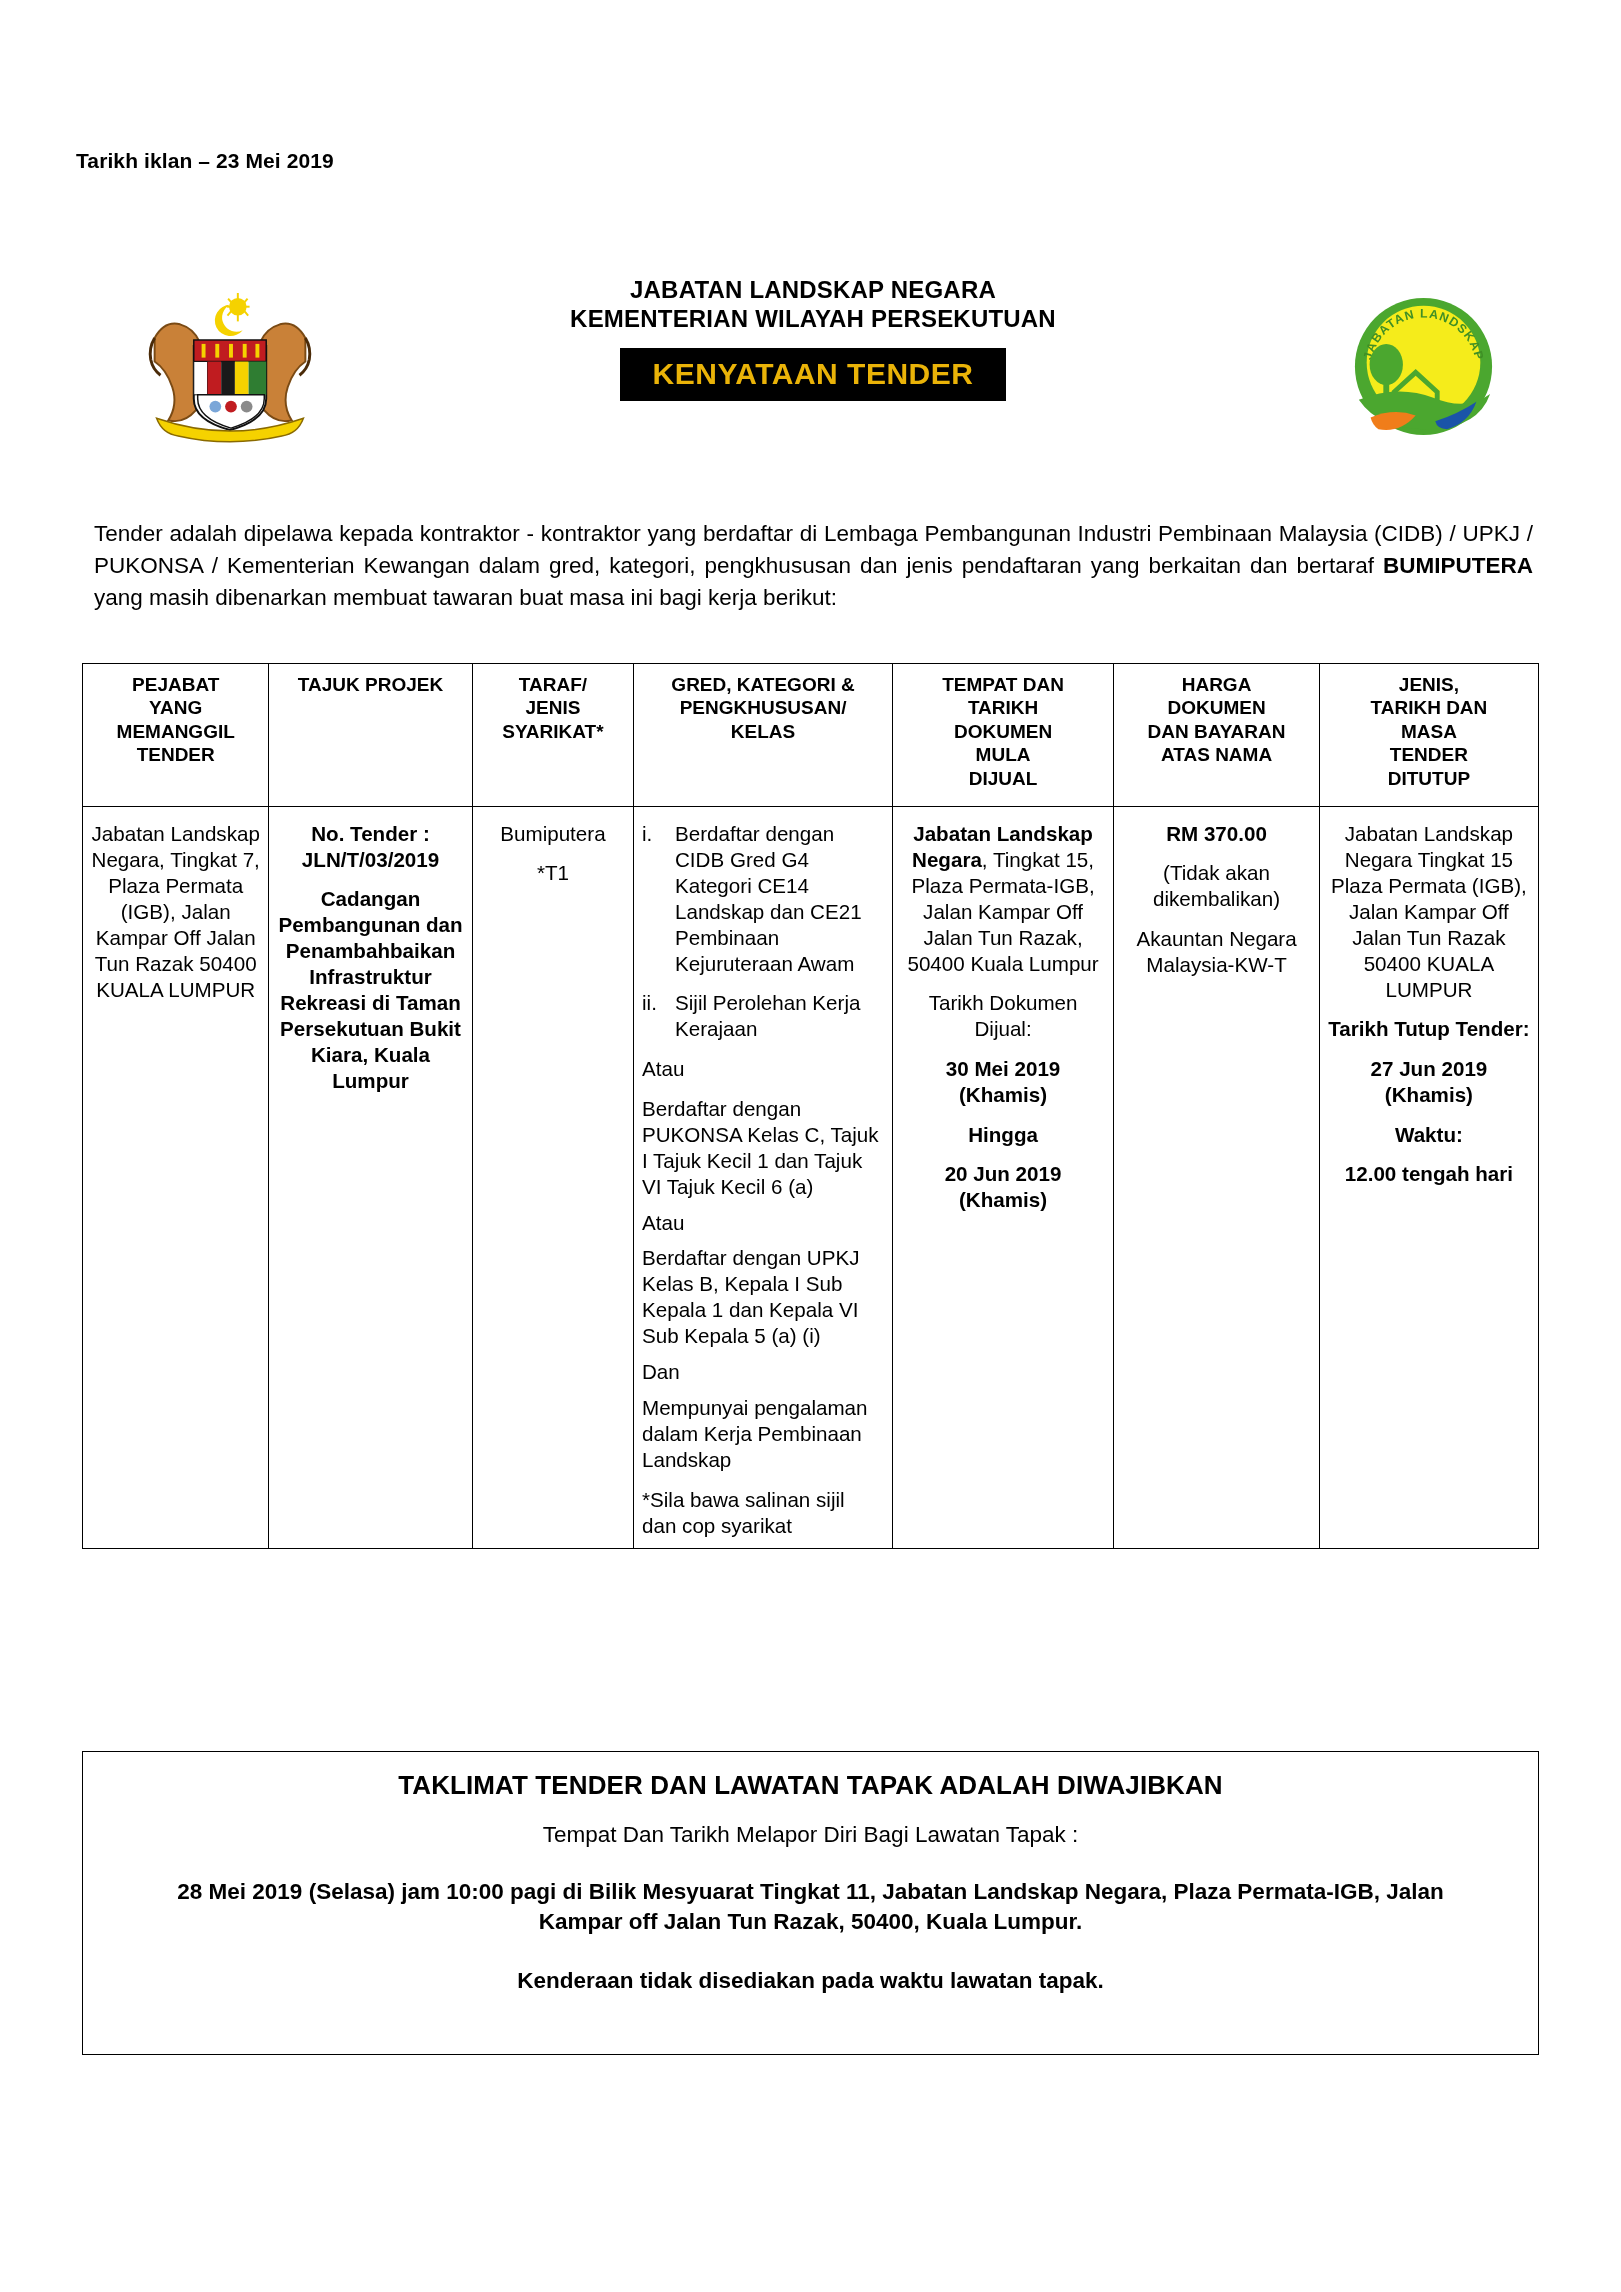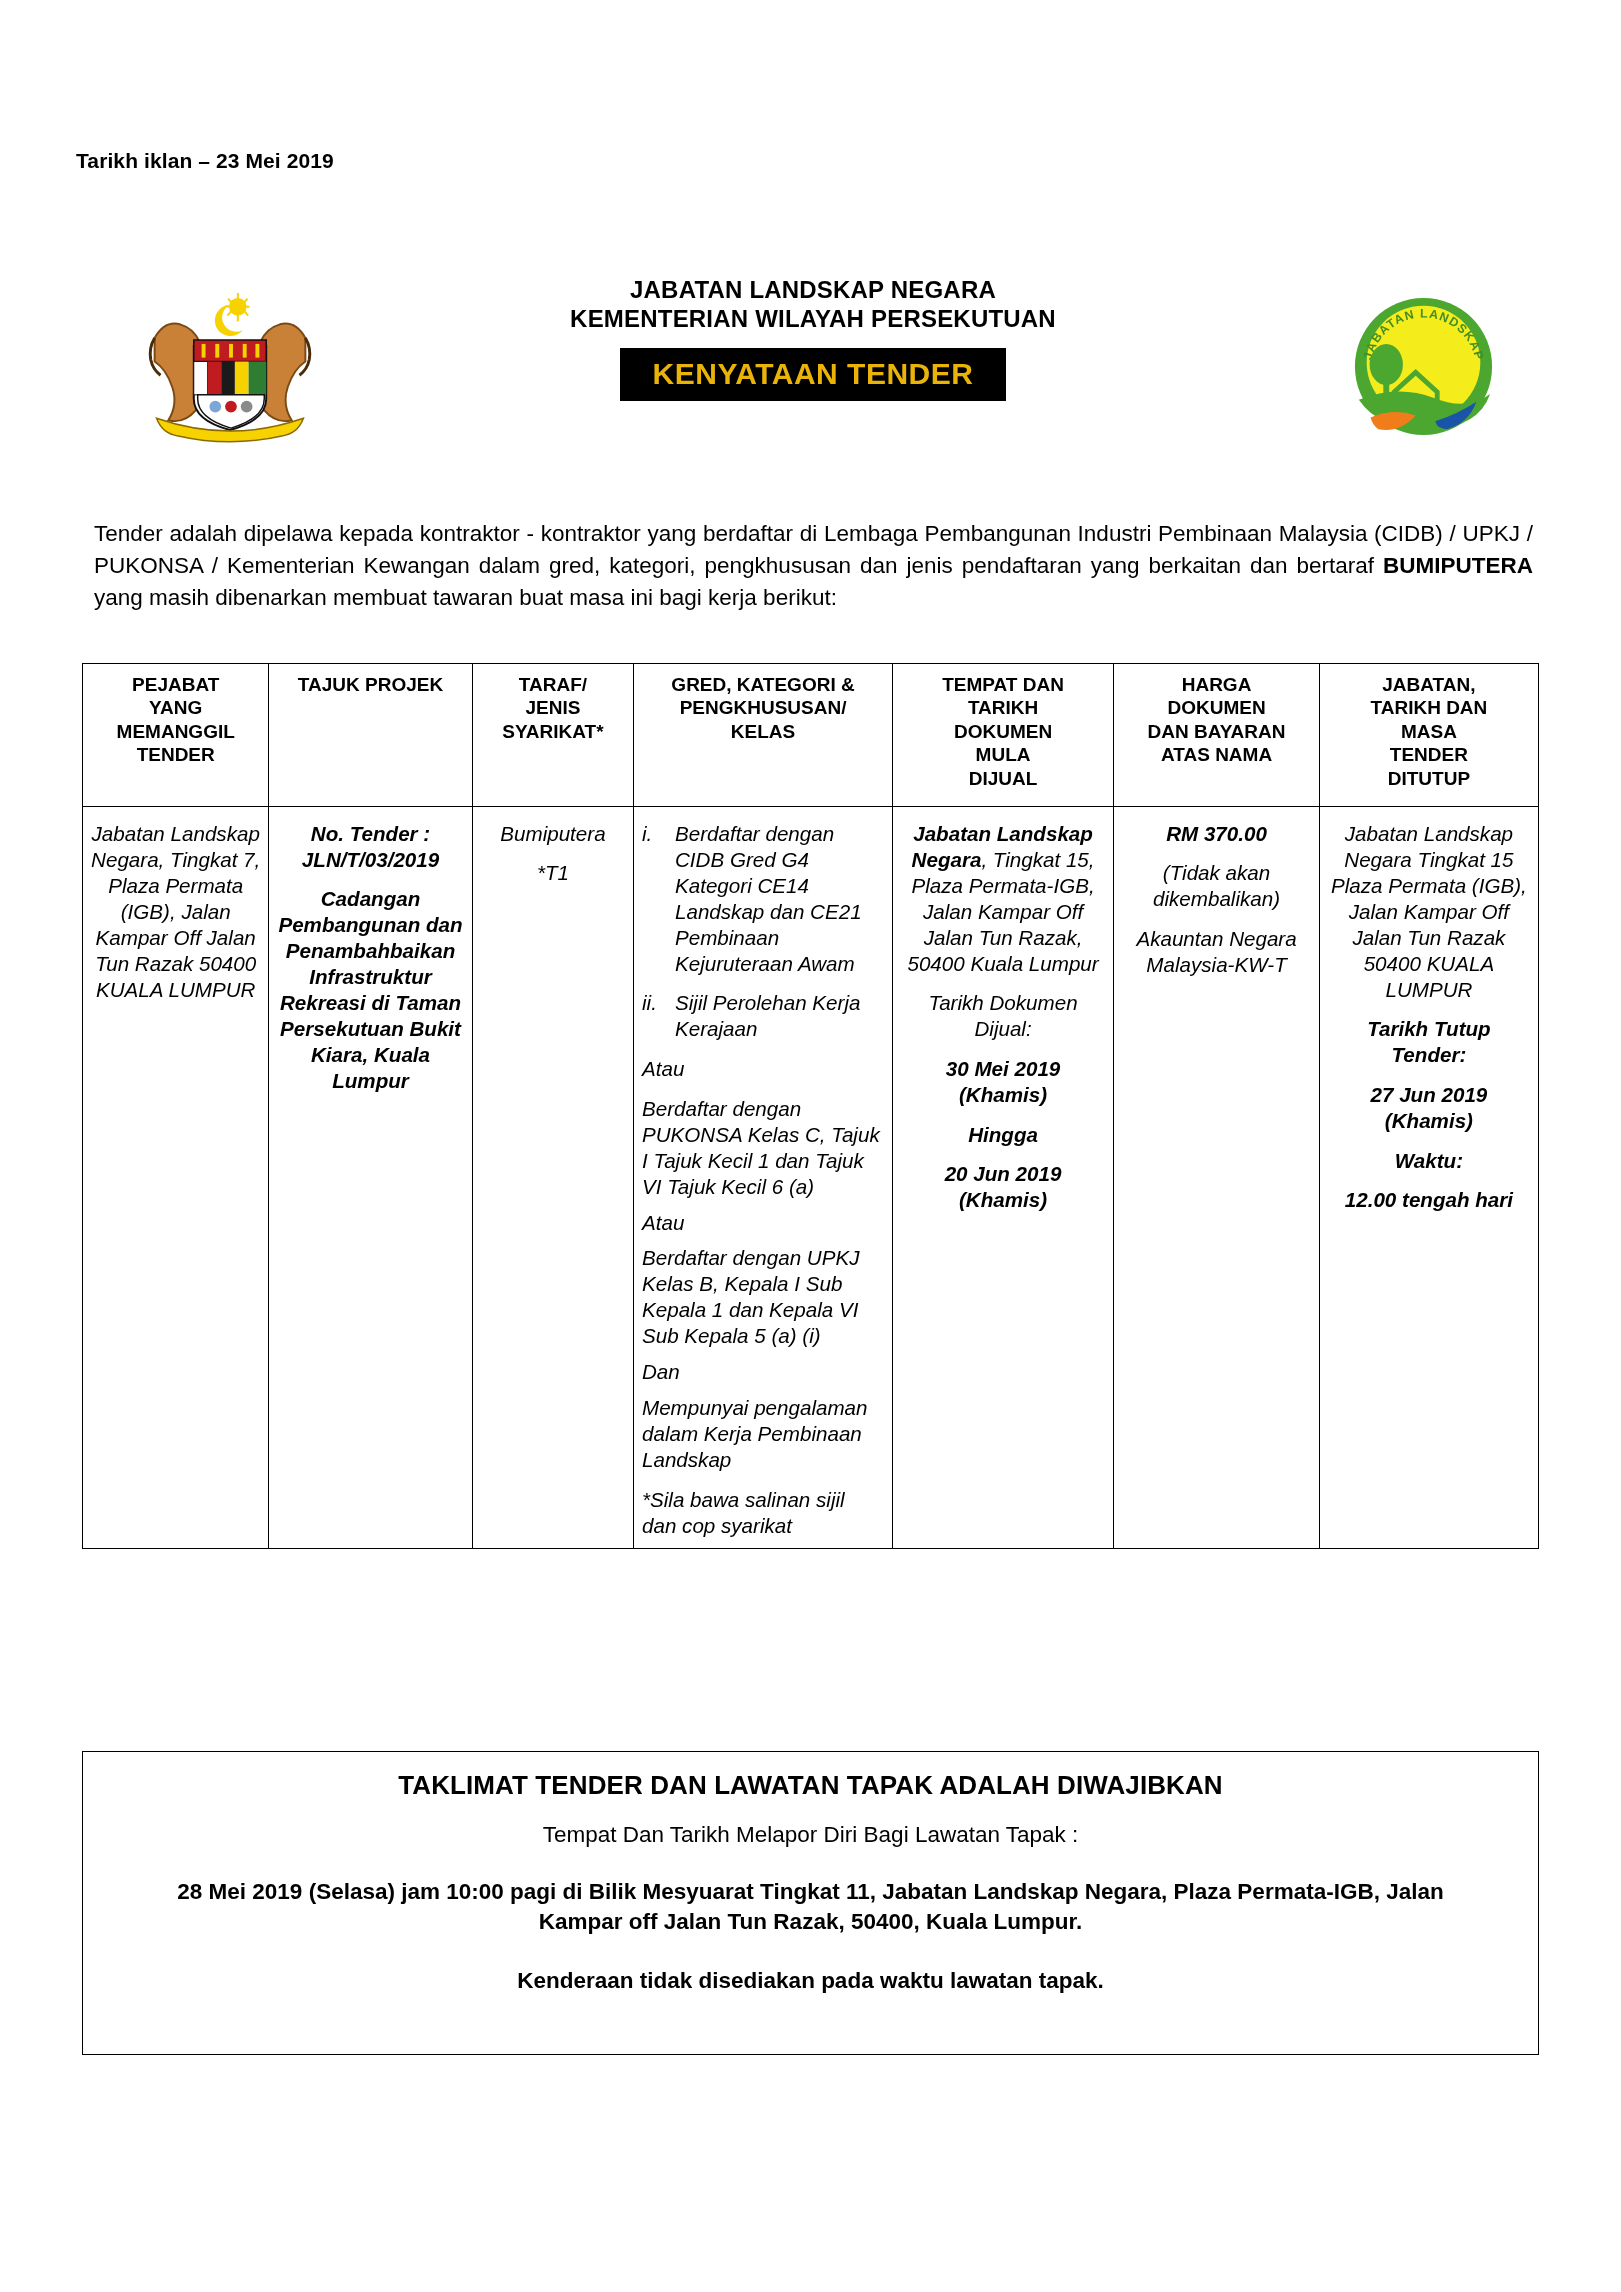--- a/index.html
+++ b/index.html
@@ -119,21 +119,20 @@
     font-size: 19px;
     font-weight: bold;
     line-height: 23.5px;
     padding: 8.8px 3.9px 15.7px 3.9px;
     vertical-align: top;
   }
   .tender-table tbody td {
     font-size: 20.6px;
     line-height: 26px;
     padding: 13.7px 7.8px 9.8px 7.8px;
-    font-style: italic;
   }
   .c-center { text-align: center; }
   .c-bold { font-weight: bold; }
 
   .col1 { width: 165px; }
   .col2 { width: 180px; }
   .col3 { width: 143px; }
   .col4 { width: 229px; }
   .col5 { width: 196px; }
   .col6 { width: 182px; }
@@ -332,21 +331,21 @@
           <div>MULA</div>
           <div>DIJUAL</div>
         </th>
         <th>
           <div>HARGA</div>
           <div>DOKUMEN</div>
           <div>DAN BAYARAN</div>
           <div>ATAS NAMA</div>
         </th>
         <th>
-          <div>JABATAN,</div>
+          <div>JENIS,</div>
           <div>TARIKH DAN</div>
           <div>MASA</div>
           <div>TENDER</div>
           <div>DITUTUP</div>
         </th>
       </tr>
     </thead>
     <tbody>
       <tr>
 

